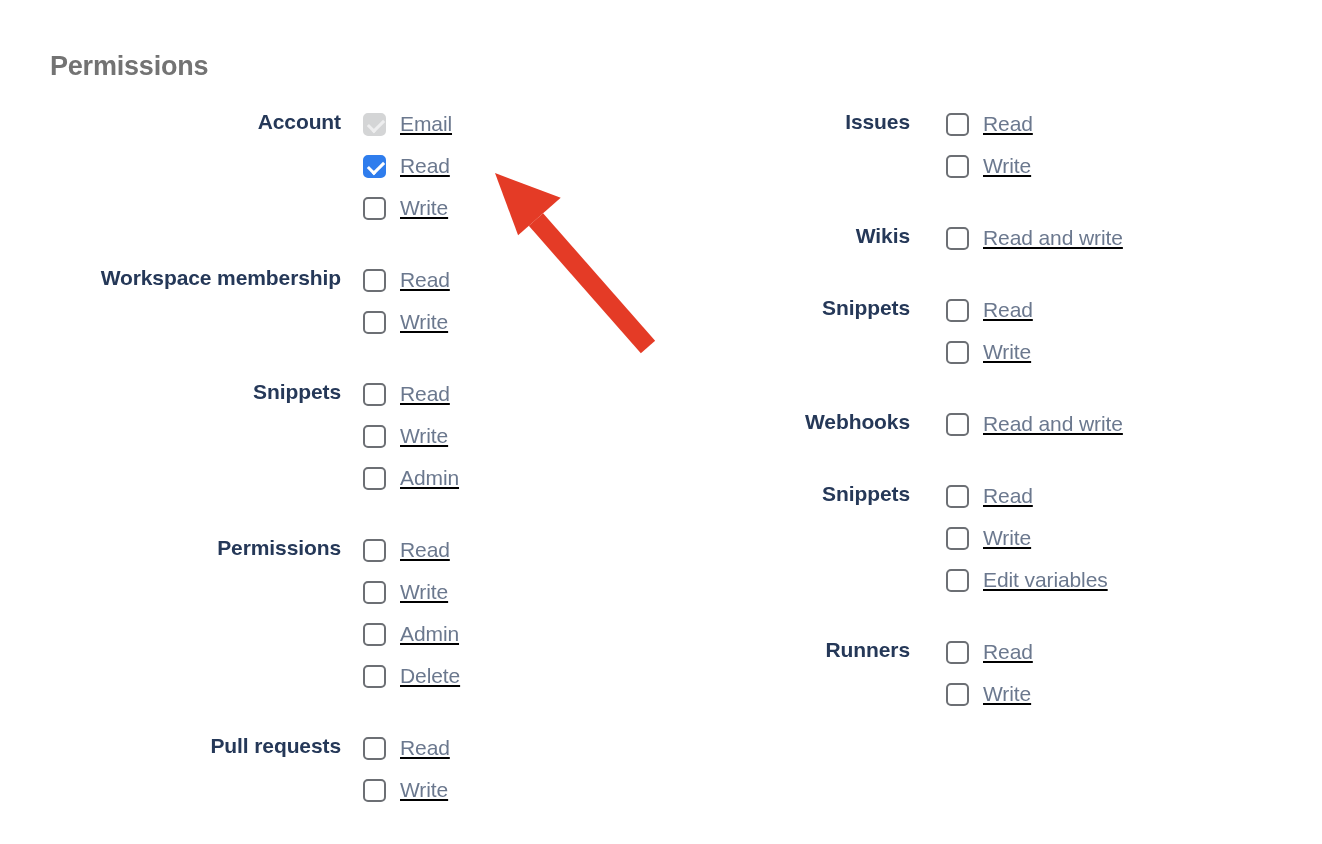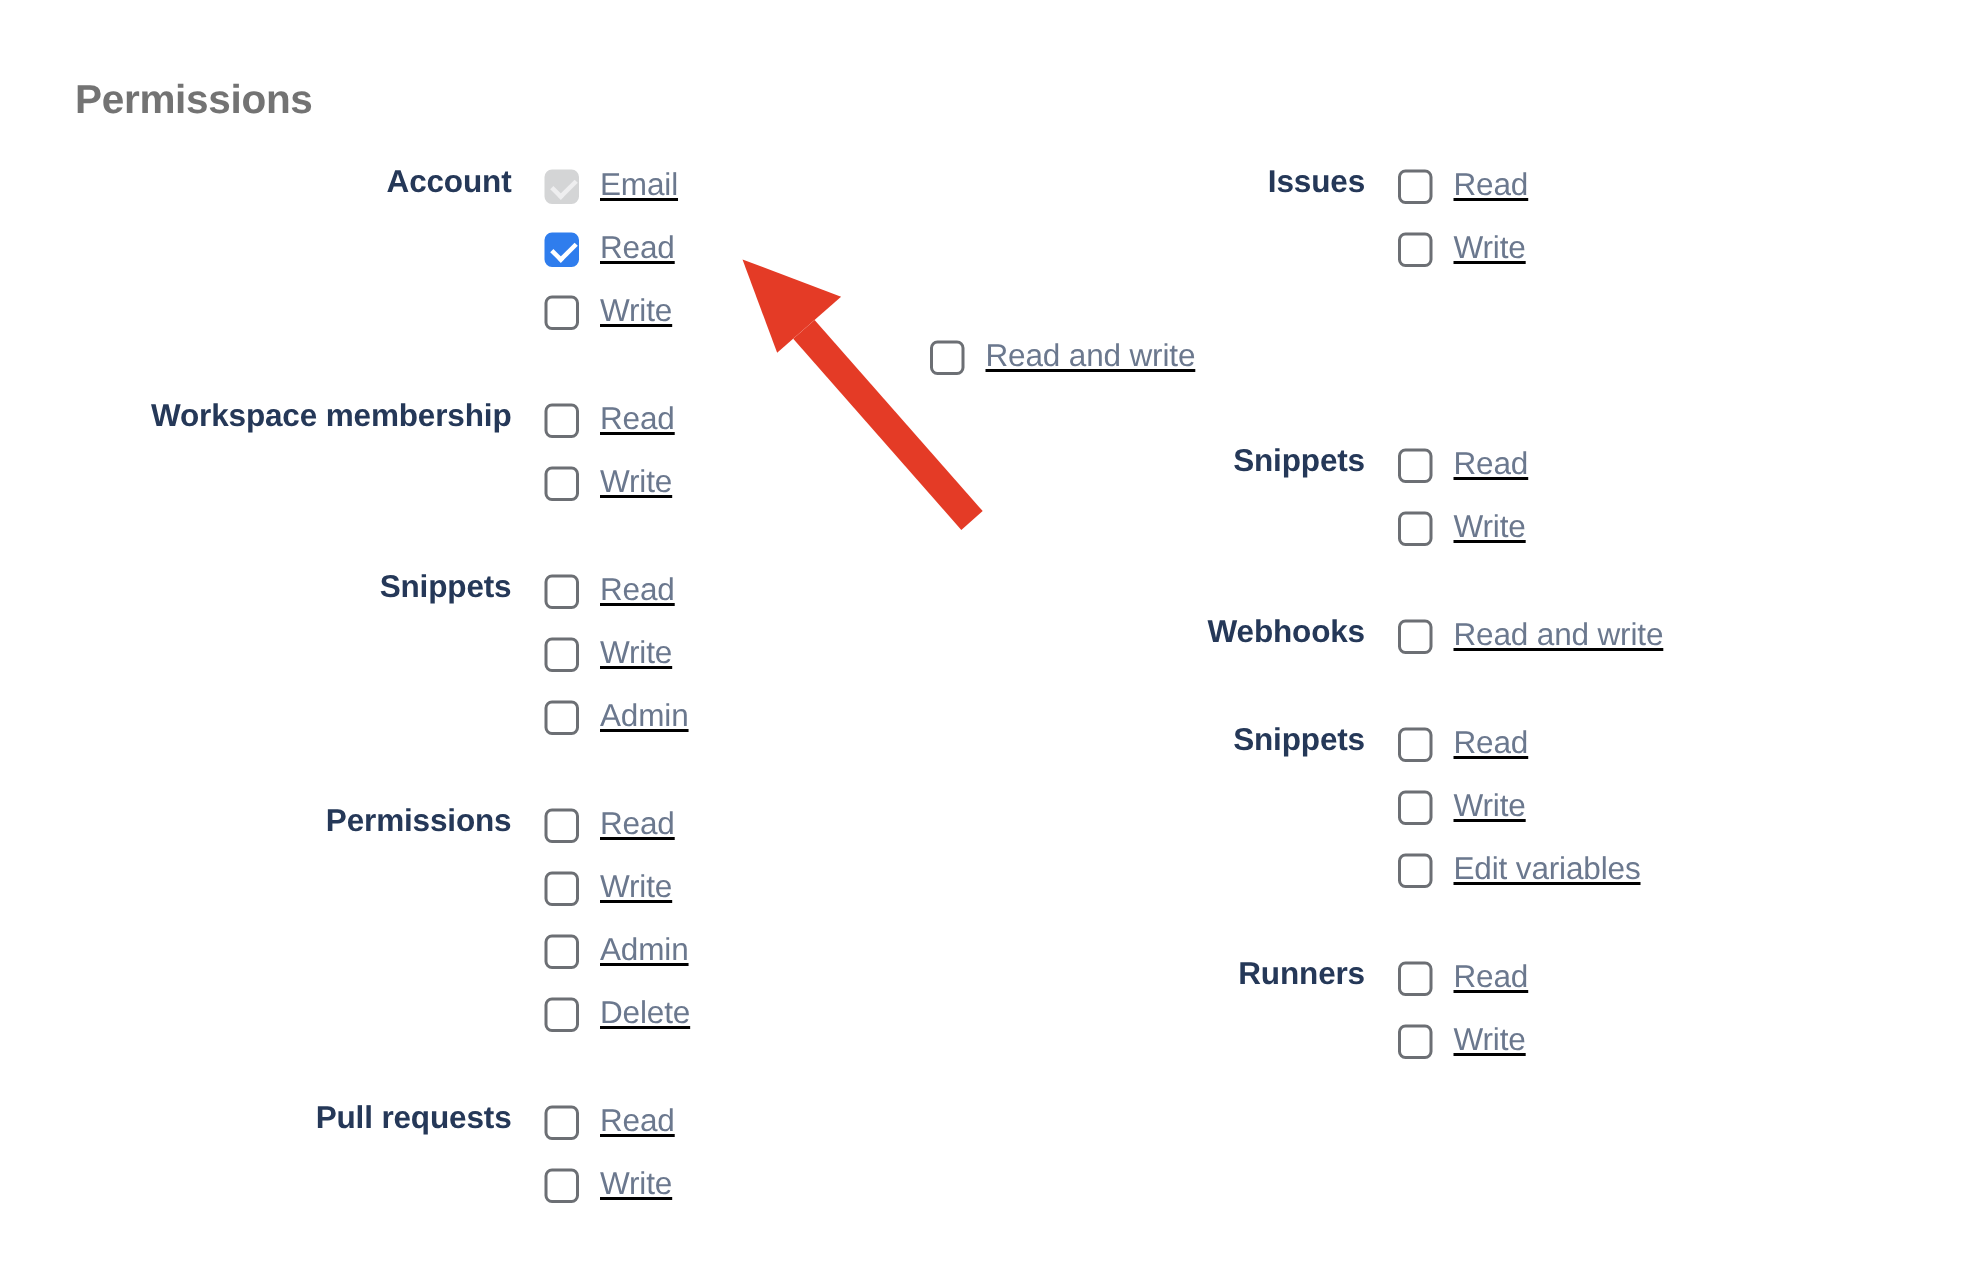--- a/index.html
+++ b/index.html
@@ -55,21 +55,21 @@
     text-align: right;
     font-size: 21px;
     font-weight: bold;
     color: #253858;
     line-height: 30px;
     letter-spacing: -0.1px;
     padding-top: 4px;
     flex: none;
   }
   .col-left  .group-label { width: 321px; padding-right: 22px; }
-  .col-right .group-label { width: 290px; padding-right: 22px; }
+  .col-right .group-label { width: 290px; padding-right: 36px; }
 
   .options {
     flex: none;
     display: flex;
     flex-direction: column;
     text-decoration: underline;
   }
 
   .opt-row {
     display: flex;
@@ -239,20 +239,21 @@
             <span class="cbx"></span>
             <span class="opt-label">Read</span>
           </label>
           <label class="opt-row">
             <span class="cbx"></span>
             <span class="opt-label">Write</span>
           </label>
         </div>
       </div>
       <div class="perm-group">
+        <div class="group-label">Wikis</div>
         <div class="options">
           <label class="opt-row">
             <span class="cbx"></span>
             <span class="opt-label">Read and write</span>
           </label>
         </div>
       </div>
       <div class="perm-group">
         <div class="group-label">Snippets</div>
         <div class="options">

